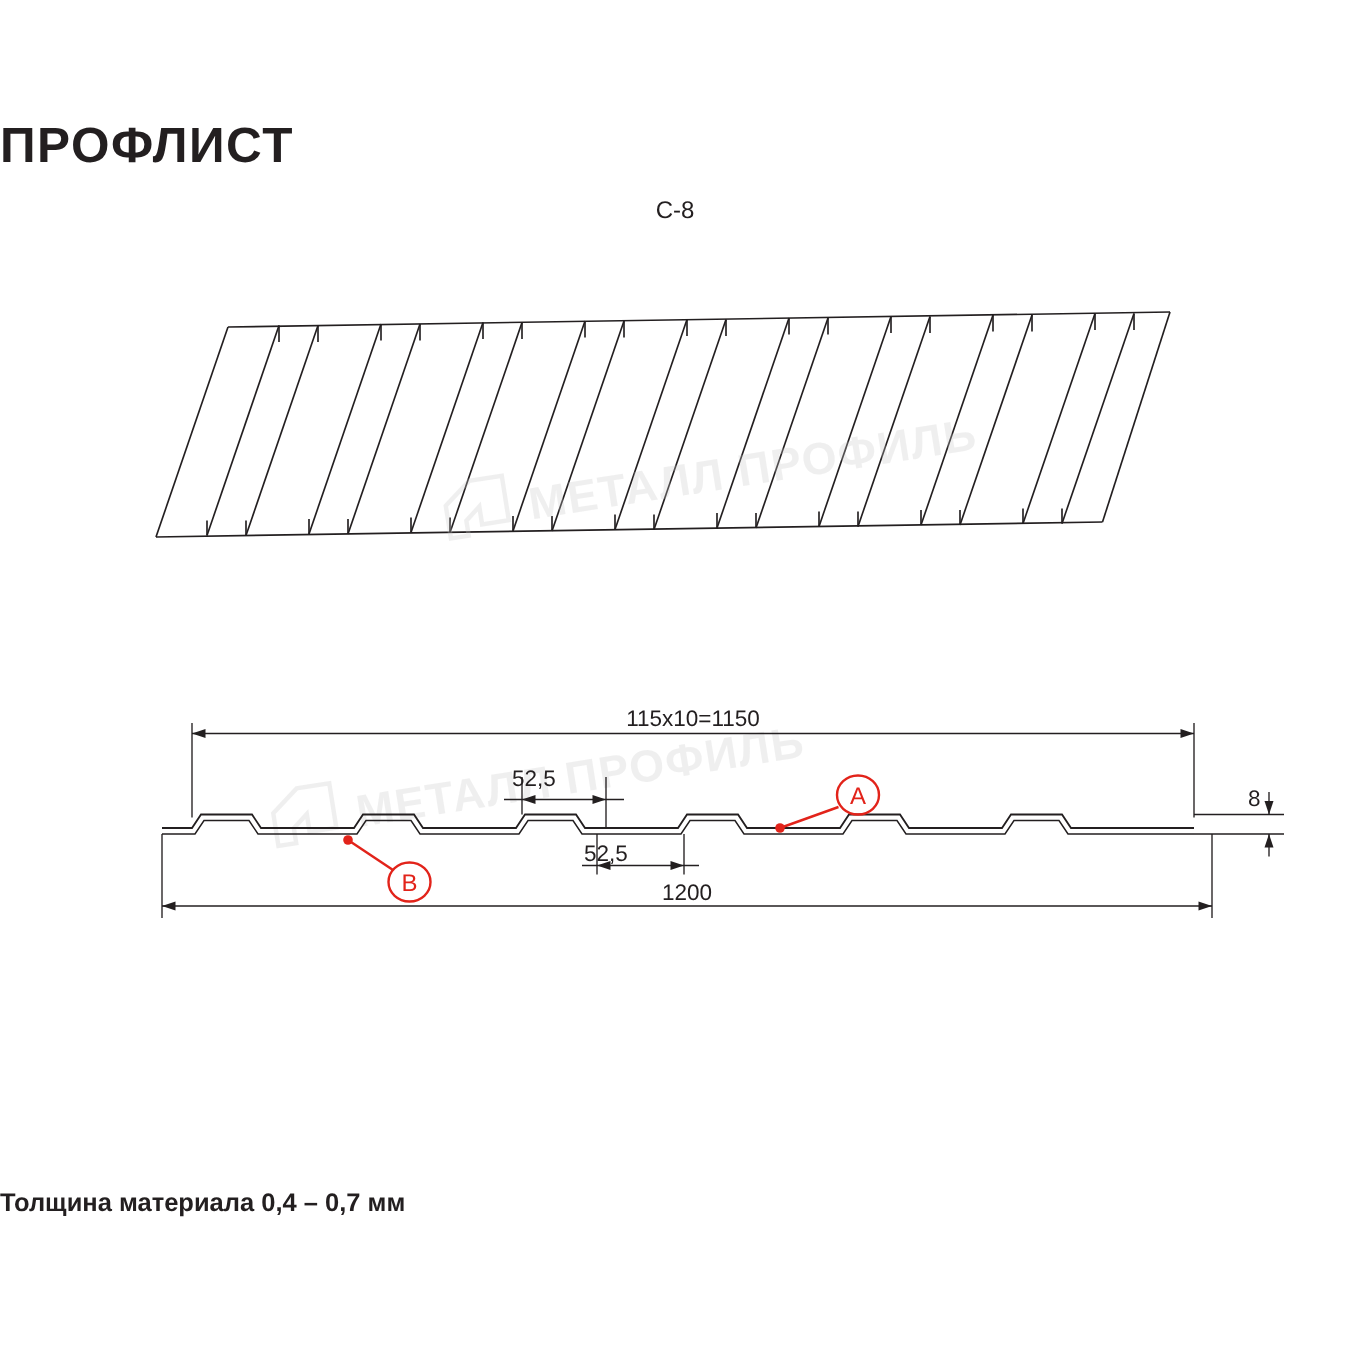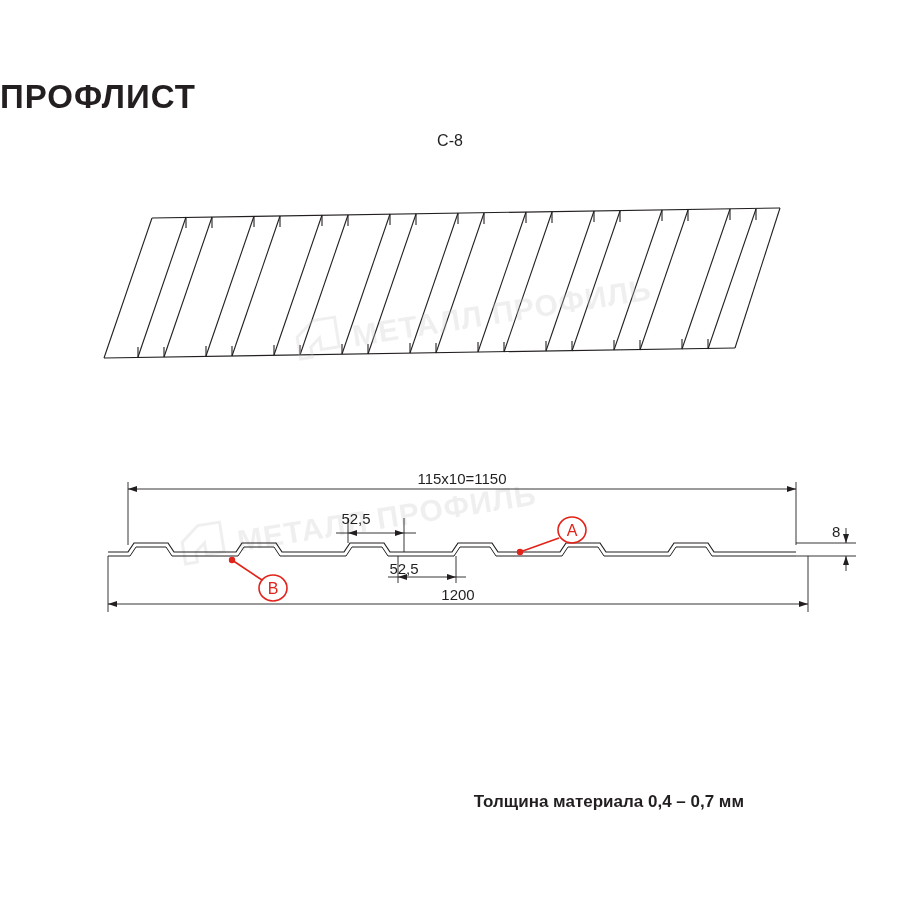--- a/index.html
+++ b/index.html
@@ -37,21 +37,21 @@
     width: 900px;
     text-align: center;
     font-size: 16px;
     color: #231f20;
   }
   .footer-note {
     position: absolute;
     top: 792px;
     left: 0;
     width: 744px;
-    text-align: right;
+    text-align: left;
     font-size: 17px;
     font-weight: bold;
     color: #231f20;
   }
   .drawing {
     position: absolute;
     top: 0;
     left: 0;
   }
   .wm {

